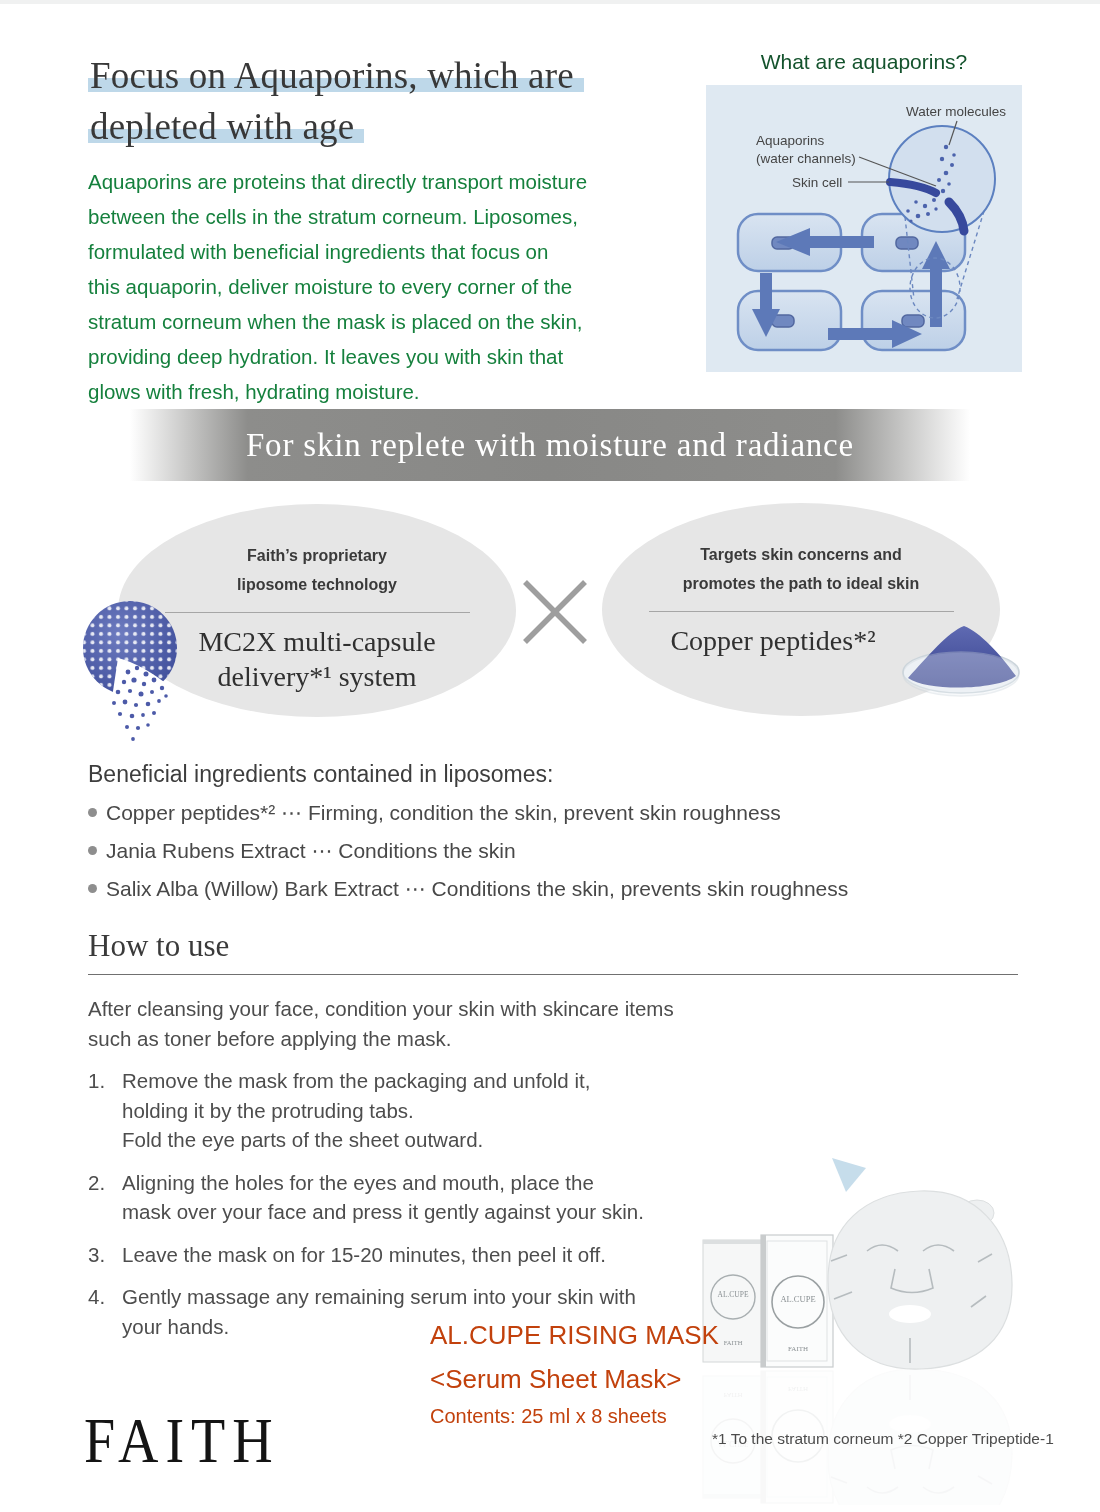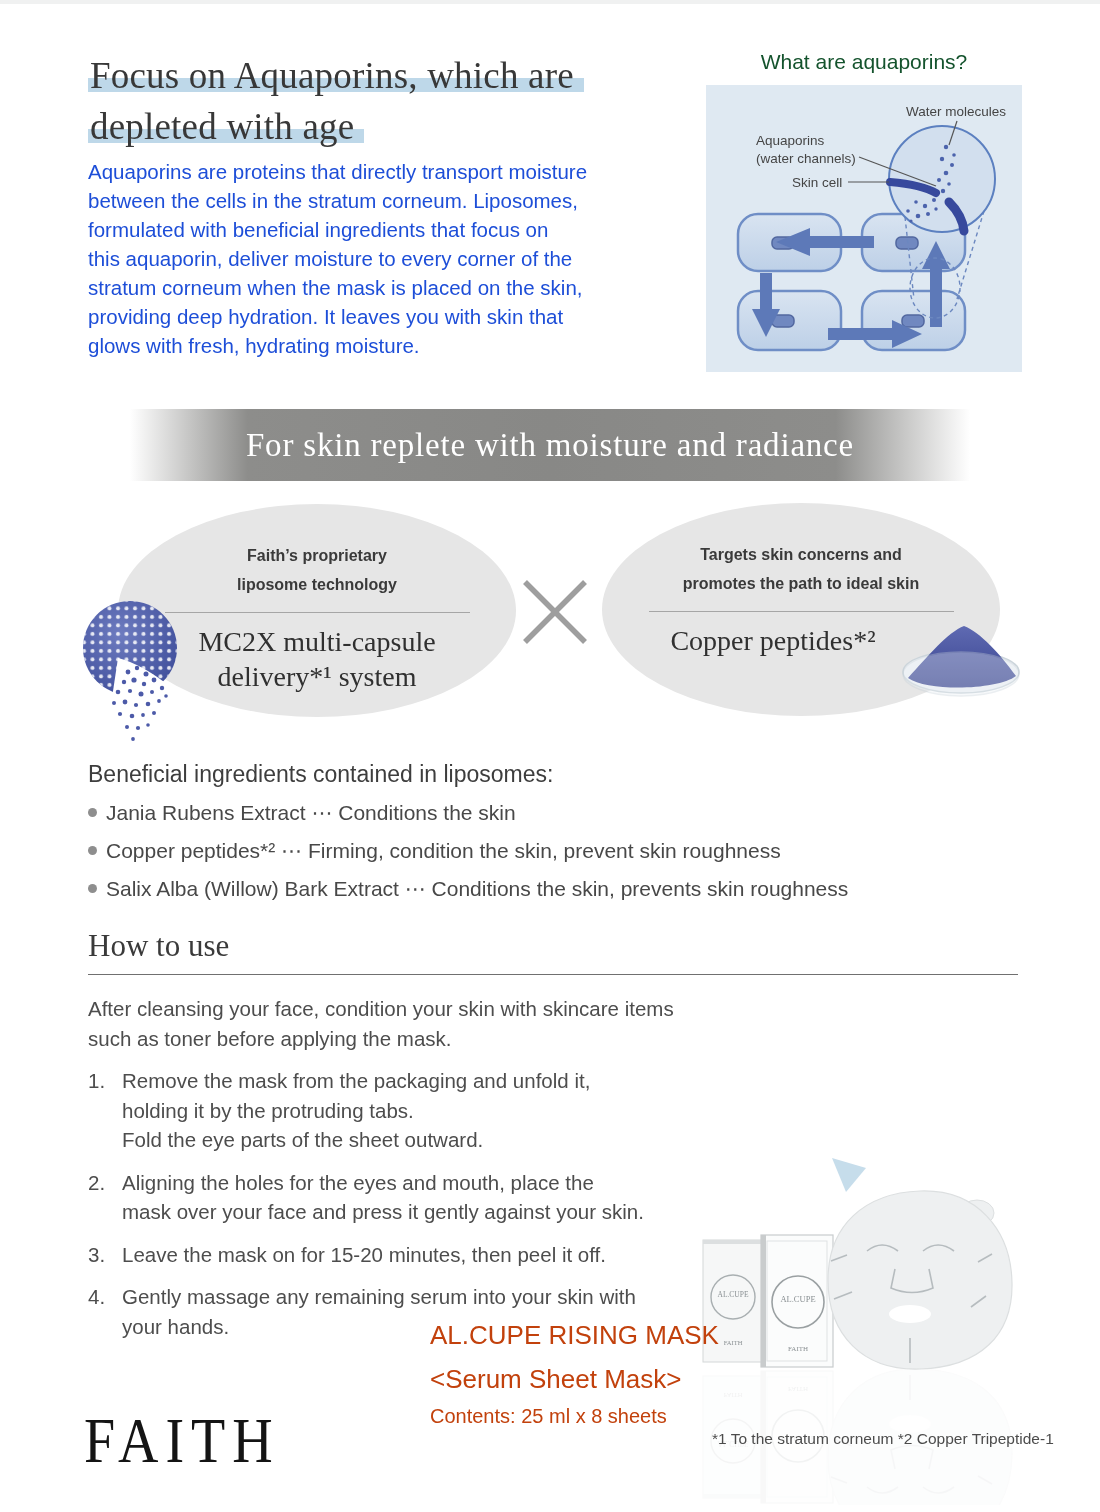--- a/index.html
+++ b/index.html
@@ -6,22 +6,22 @@
   .page{position:relative;width:1100px;height:1512px;background:#ffffff;overflow:hidden;
         font-family:"Liberation Sans",sans-serif;color:#4d4d4d;}
   .top-strip{position:absolute;left:0;top:0;width:1100px;height:4px;background:#f0f1f1;}
   .pre{white-space:pre-line;}
 
   
   .intro-heading{position:absolute;left:88px;top:50px;width:620px;
     font-family:"Liberation Serif",serif;font-size:37px;line-height:51px;color:#383838;letter-spacing:.2px;}
   .hl{background:linear-gradient(to bottom, rgba(0,0,0,0) 56%, #bed8e9 56%, #bed8e9 90%, rgba(0,0,0,0) 90%);
       padding:0 10px 0 2px;}
-  .intro-para{position:absolute;left:88px;top:157px;width:620px;
-    font-size:20.5px;line-height:29px;color:#1d4ed8;}
+  .intro-para{position:absolute;left:88px;top:164px;width:620px;
+    font-size:20.5px;line-height:35px;color:#15803d;}
 
   
   .diagram-title{position:absolute;left:706px;top:50px;width:316px;text-align:center;
     font-size:21px;color:#14532d;}
   .diagram-svg{position:absolute;left:706px;top:85px;}
 
   
   .banner{position:absolute;left:130px;top:409px;width:840px;height:72px;
     background:linear-gradient(to right,#ffffff 0%,#8d8d8b 14%,#888886 50%,#8d8d8b 84%,#ffffff 100%);
     display:flex;align-items:center;justify-content:center;
@@ -240,25 +240,25 @@
     </defs>
     <ellipse cx="63" cy="56" rx="58" ry="21" fill="#f0f3f6" stroke="#ccd5db" stroke-width="1.5"></ellipse>
     <path d="M10 62 C 30 40 50 16 66 10 C 82 16 102 38 118 60 C 100 74 30 76 10 62 Z" fill="url(#pow)"></path>
     <ellipse cx="63" cy="58" rx="58" ry="22" fill="#e9eff4" opacity="0.35" stroke="#c6d0d8" stroke-width="1.5"></ellipse>
   </svg>
 
   <div class="ing-heading">Beneficial ingredients contained in liposomes:</div>
   <div class="ing-list">
     <div class="ing-item">
       <span class="ing-dot"></span>
-      <span>Jania Rubens Extract ⋯ Conditions the skin</span>
+      <span>Copper peptides*² ⋯ Firming, condition the skin, prevent skin roughness</span>
     </div>
     <div class="ing-item">
       <span class="ing-dot"></span>
-      <span>Copper peptides*² ⋯ Firming, condition the skin, prevent skin roughness</span>
+      <span>Jania Rubens Extract ⋯ Conditions the skin</span>
     </div>
     <div class="ing-item">
       <span class="ing-dot"></span>
       <span>Salix Alba (Willow) Bark Extract ⋯ Conditions the skin, prevents skin roughness</span>
     </div>
   </div>
 
   <div class="howto-heading">How to use</div>
   <div class="howto-rule"></div>
   <div class="howto-intro pre">After cleansing your face, condition your skin with skincare items

